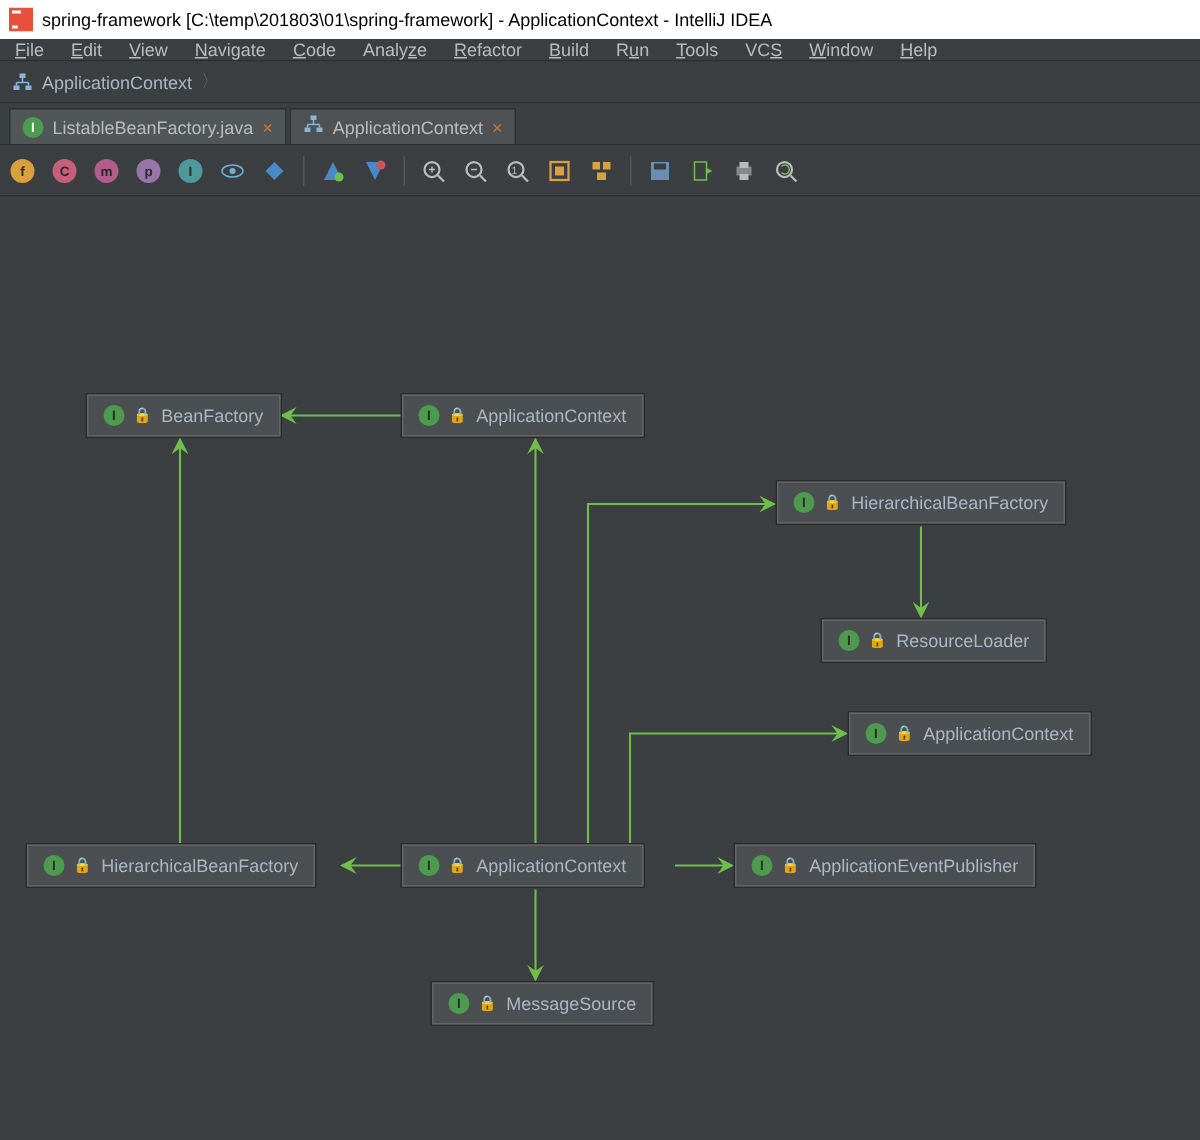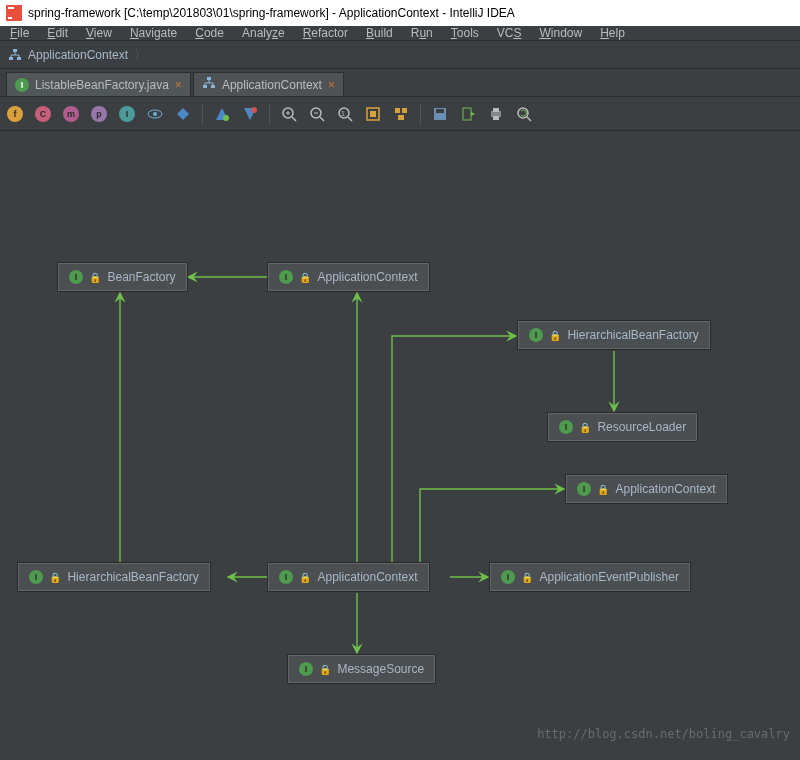--- a/index.html
+++ b/index.html
@@ -381,14 +381,13 @@
     <span class="lock">🔒</span>
     <span>ApplicationEventPublisher</span>
   </div>
 
   <div class="node" style="left:288px;top:524px;">
     <span class="i-badge">I</span>
     <span class="lock">🔒</span>
     <span>MessageSource</span>
   </div>
 
-  <div class="watermark">http://blog.csdn.net/boling_cavalry</div>
 </div>
 
 </body></html>

